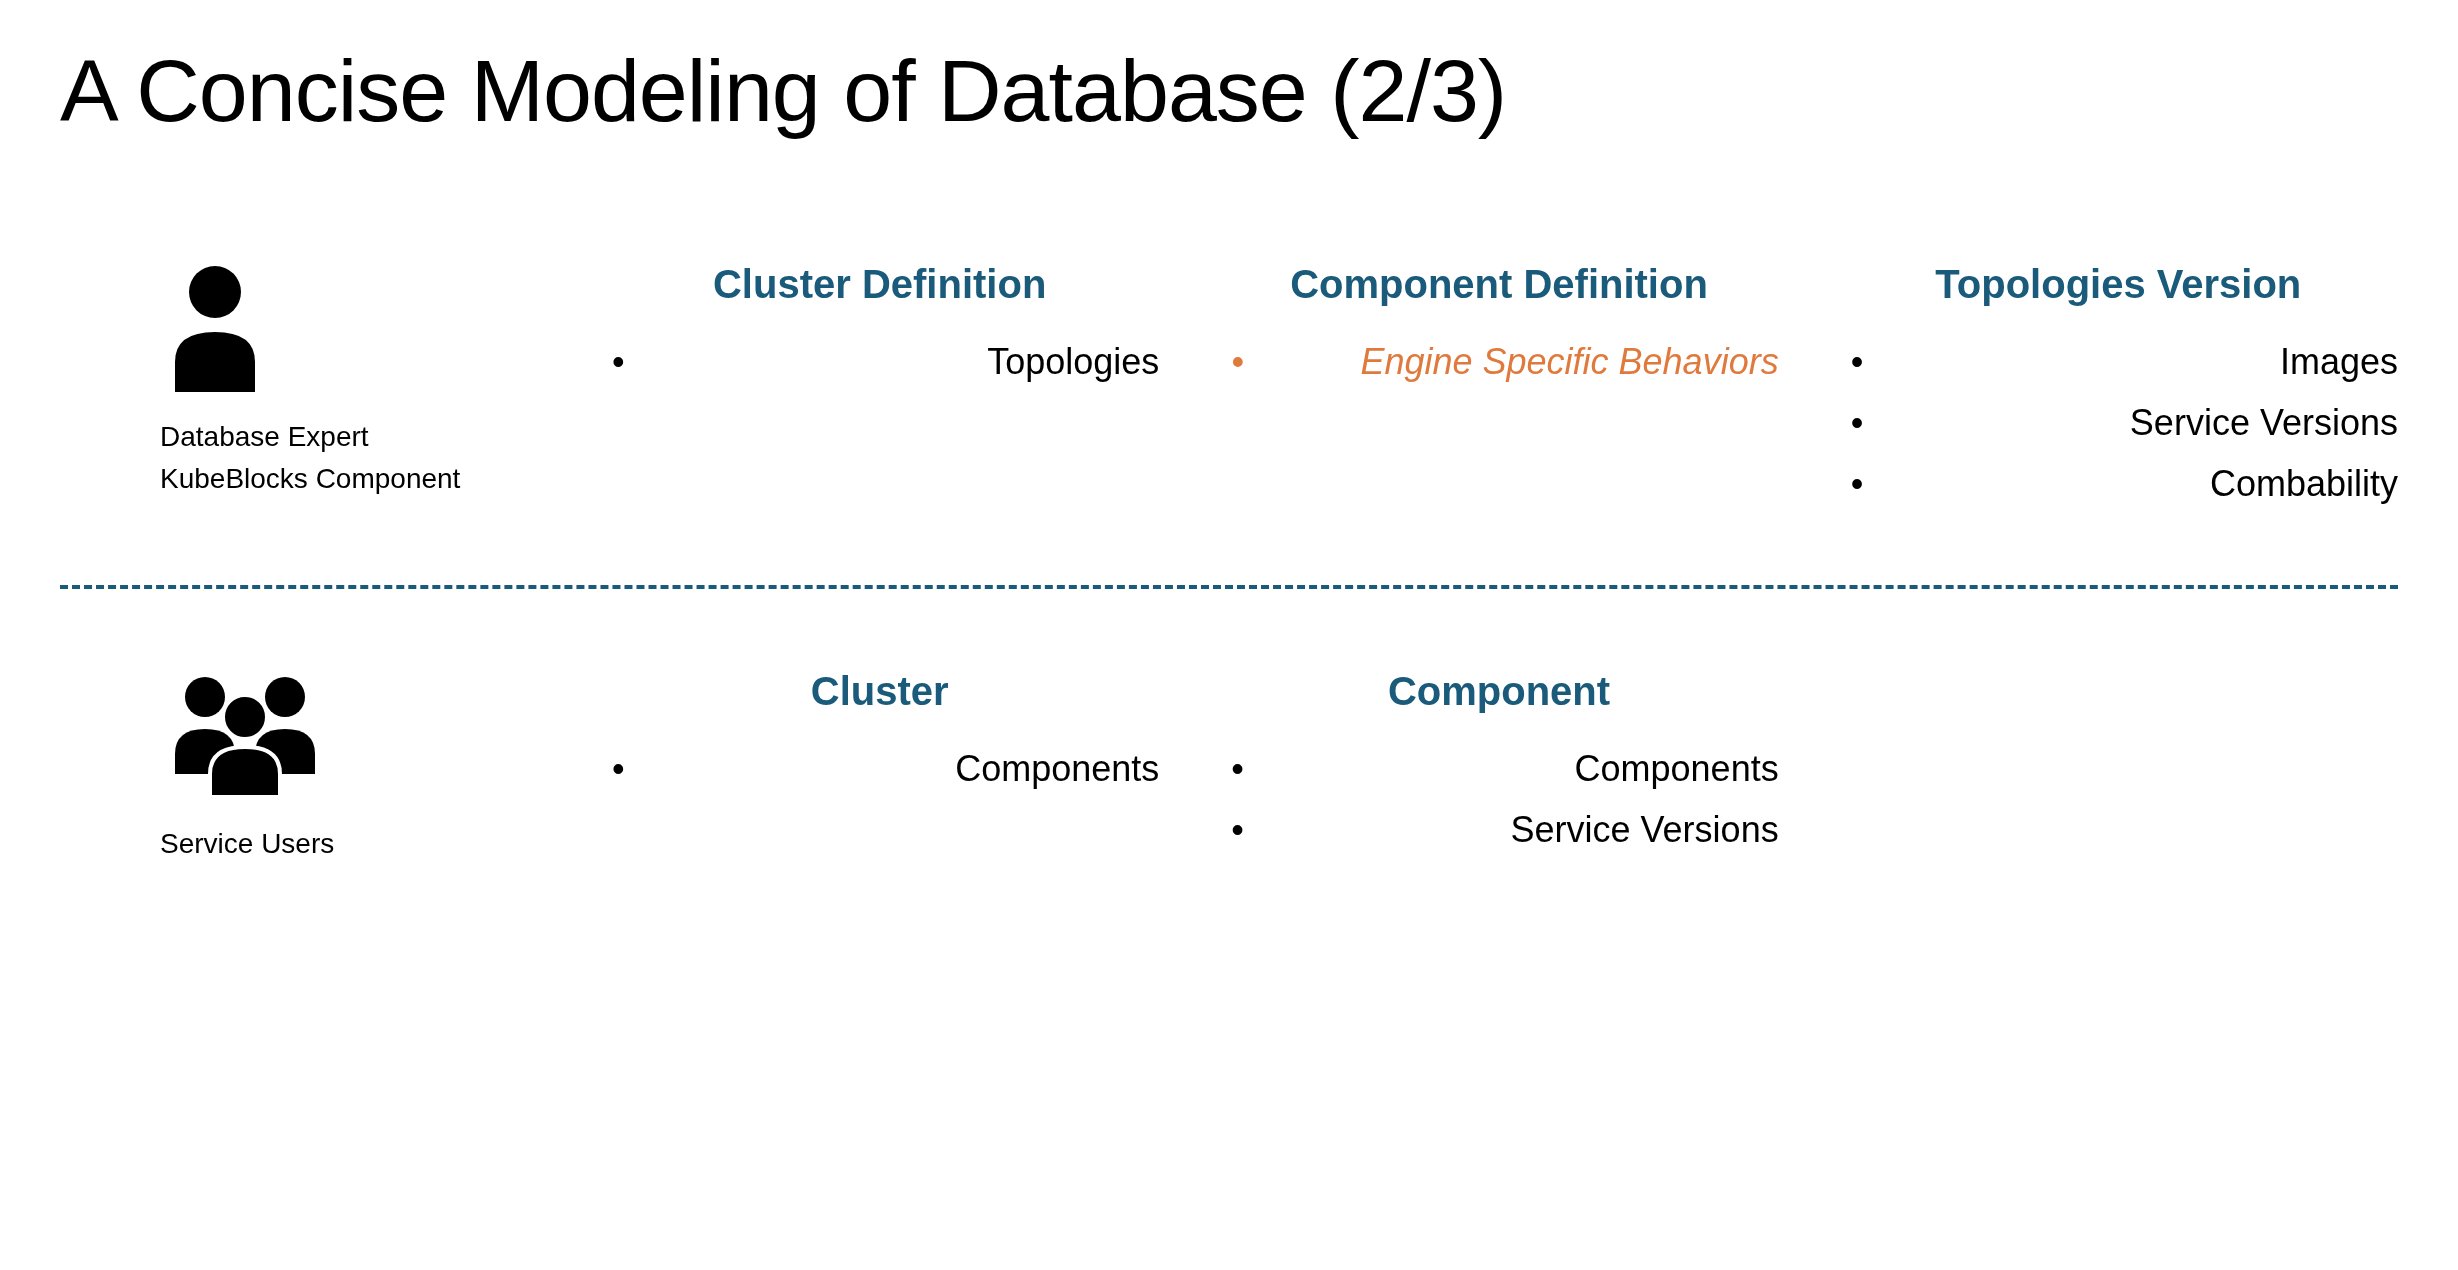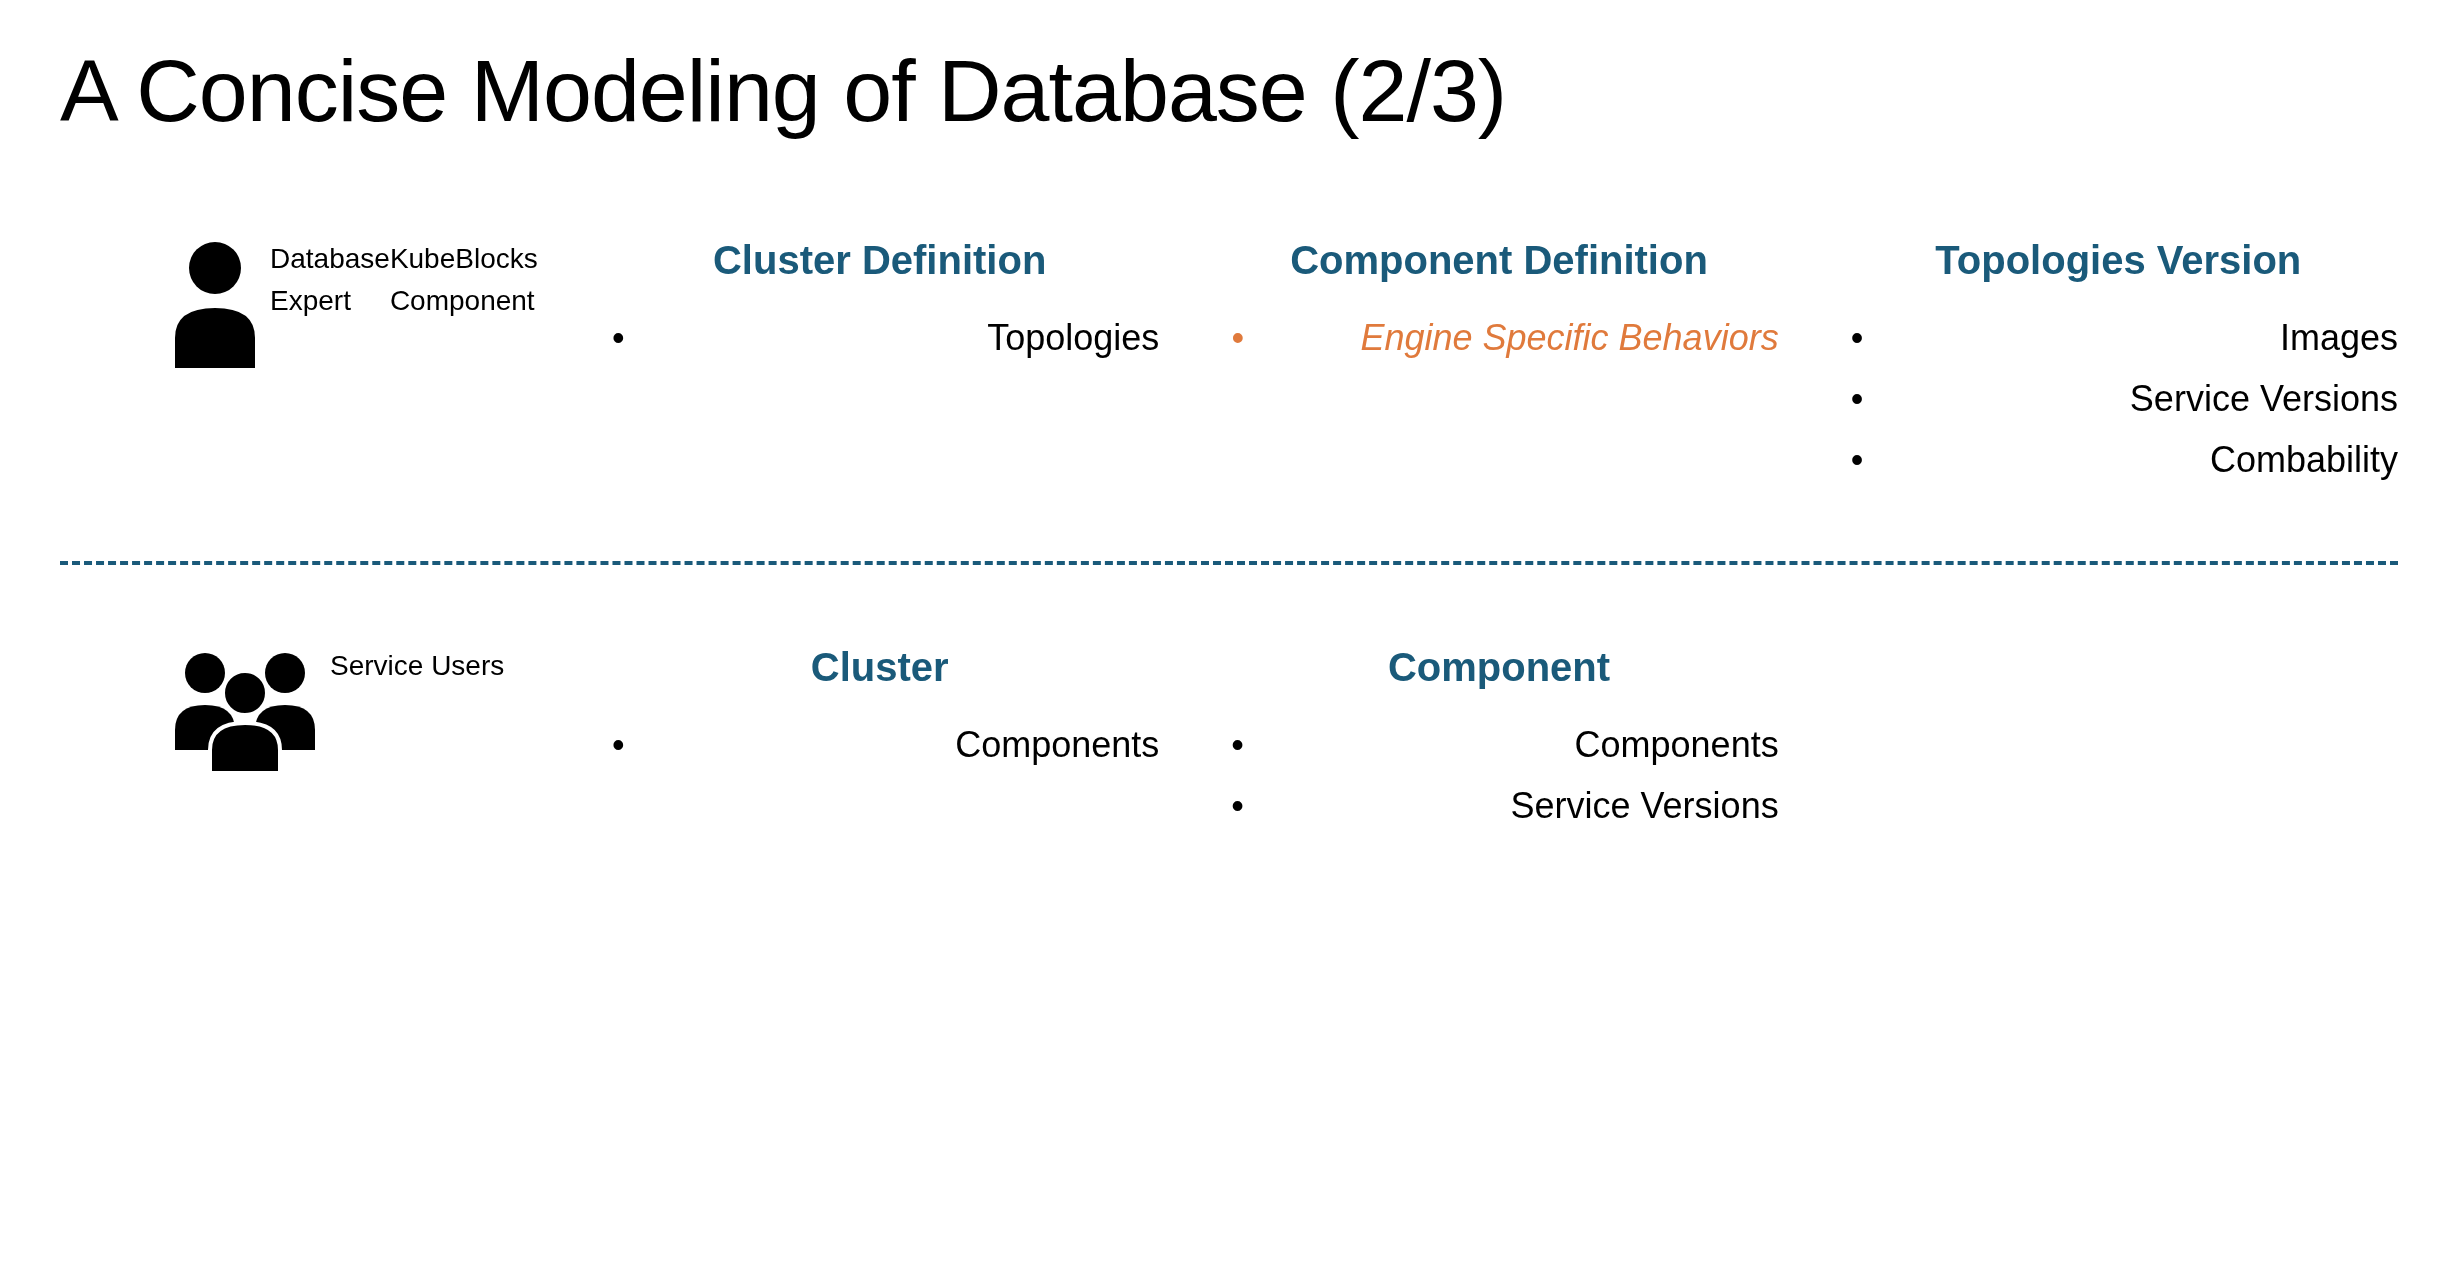--- a/index.html
+++ b/index.html
@@ -11,37 +11,37 @@
       font-family: -apple-system, BlinkMacSystemFont, "Segoe UI", Helvetica, Arial, sans-serif;
       background: #ffffff;
       width: 2458px;
       height: 1270px;
       padding: 40px 60px;
     }
     .slide-title {
       font-size: 88px;
       font-weight: 400;
       color: #000;
-      margin-bottom: 96px;
+      margin-bottom: 120px;
       letter-spacing: -1px;
     }
     .content {
       display: flex;
       flex-direction: column;
     }
     .row {
       display: flex;
       align-items: flex-start;
       gap: 60px;
     }
     .persona-col {
       width: 380px;
       flex-shrink: 0;
       display: flex;
-      flex-direction: row;
+      flex-direction: column;
     }
     .persona-icon {
       margin-bottom: 20px;
     }
     .persona-label {
       font-size: 28px;
       font-weight: 400;
       color: #000;
       line-height: 1.5;
     }

